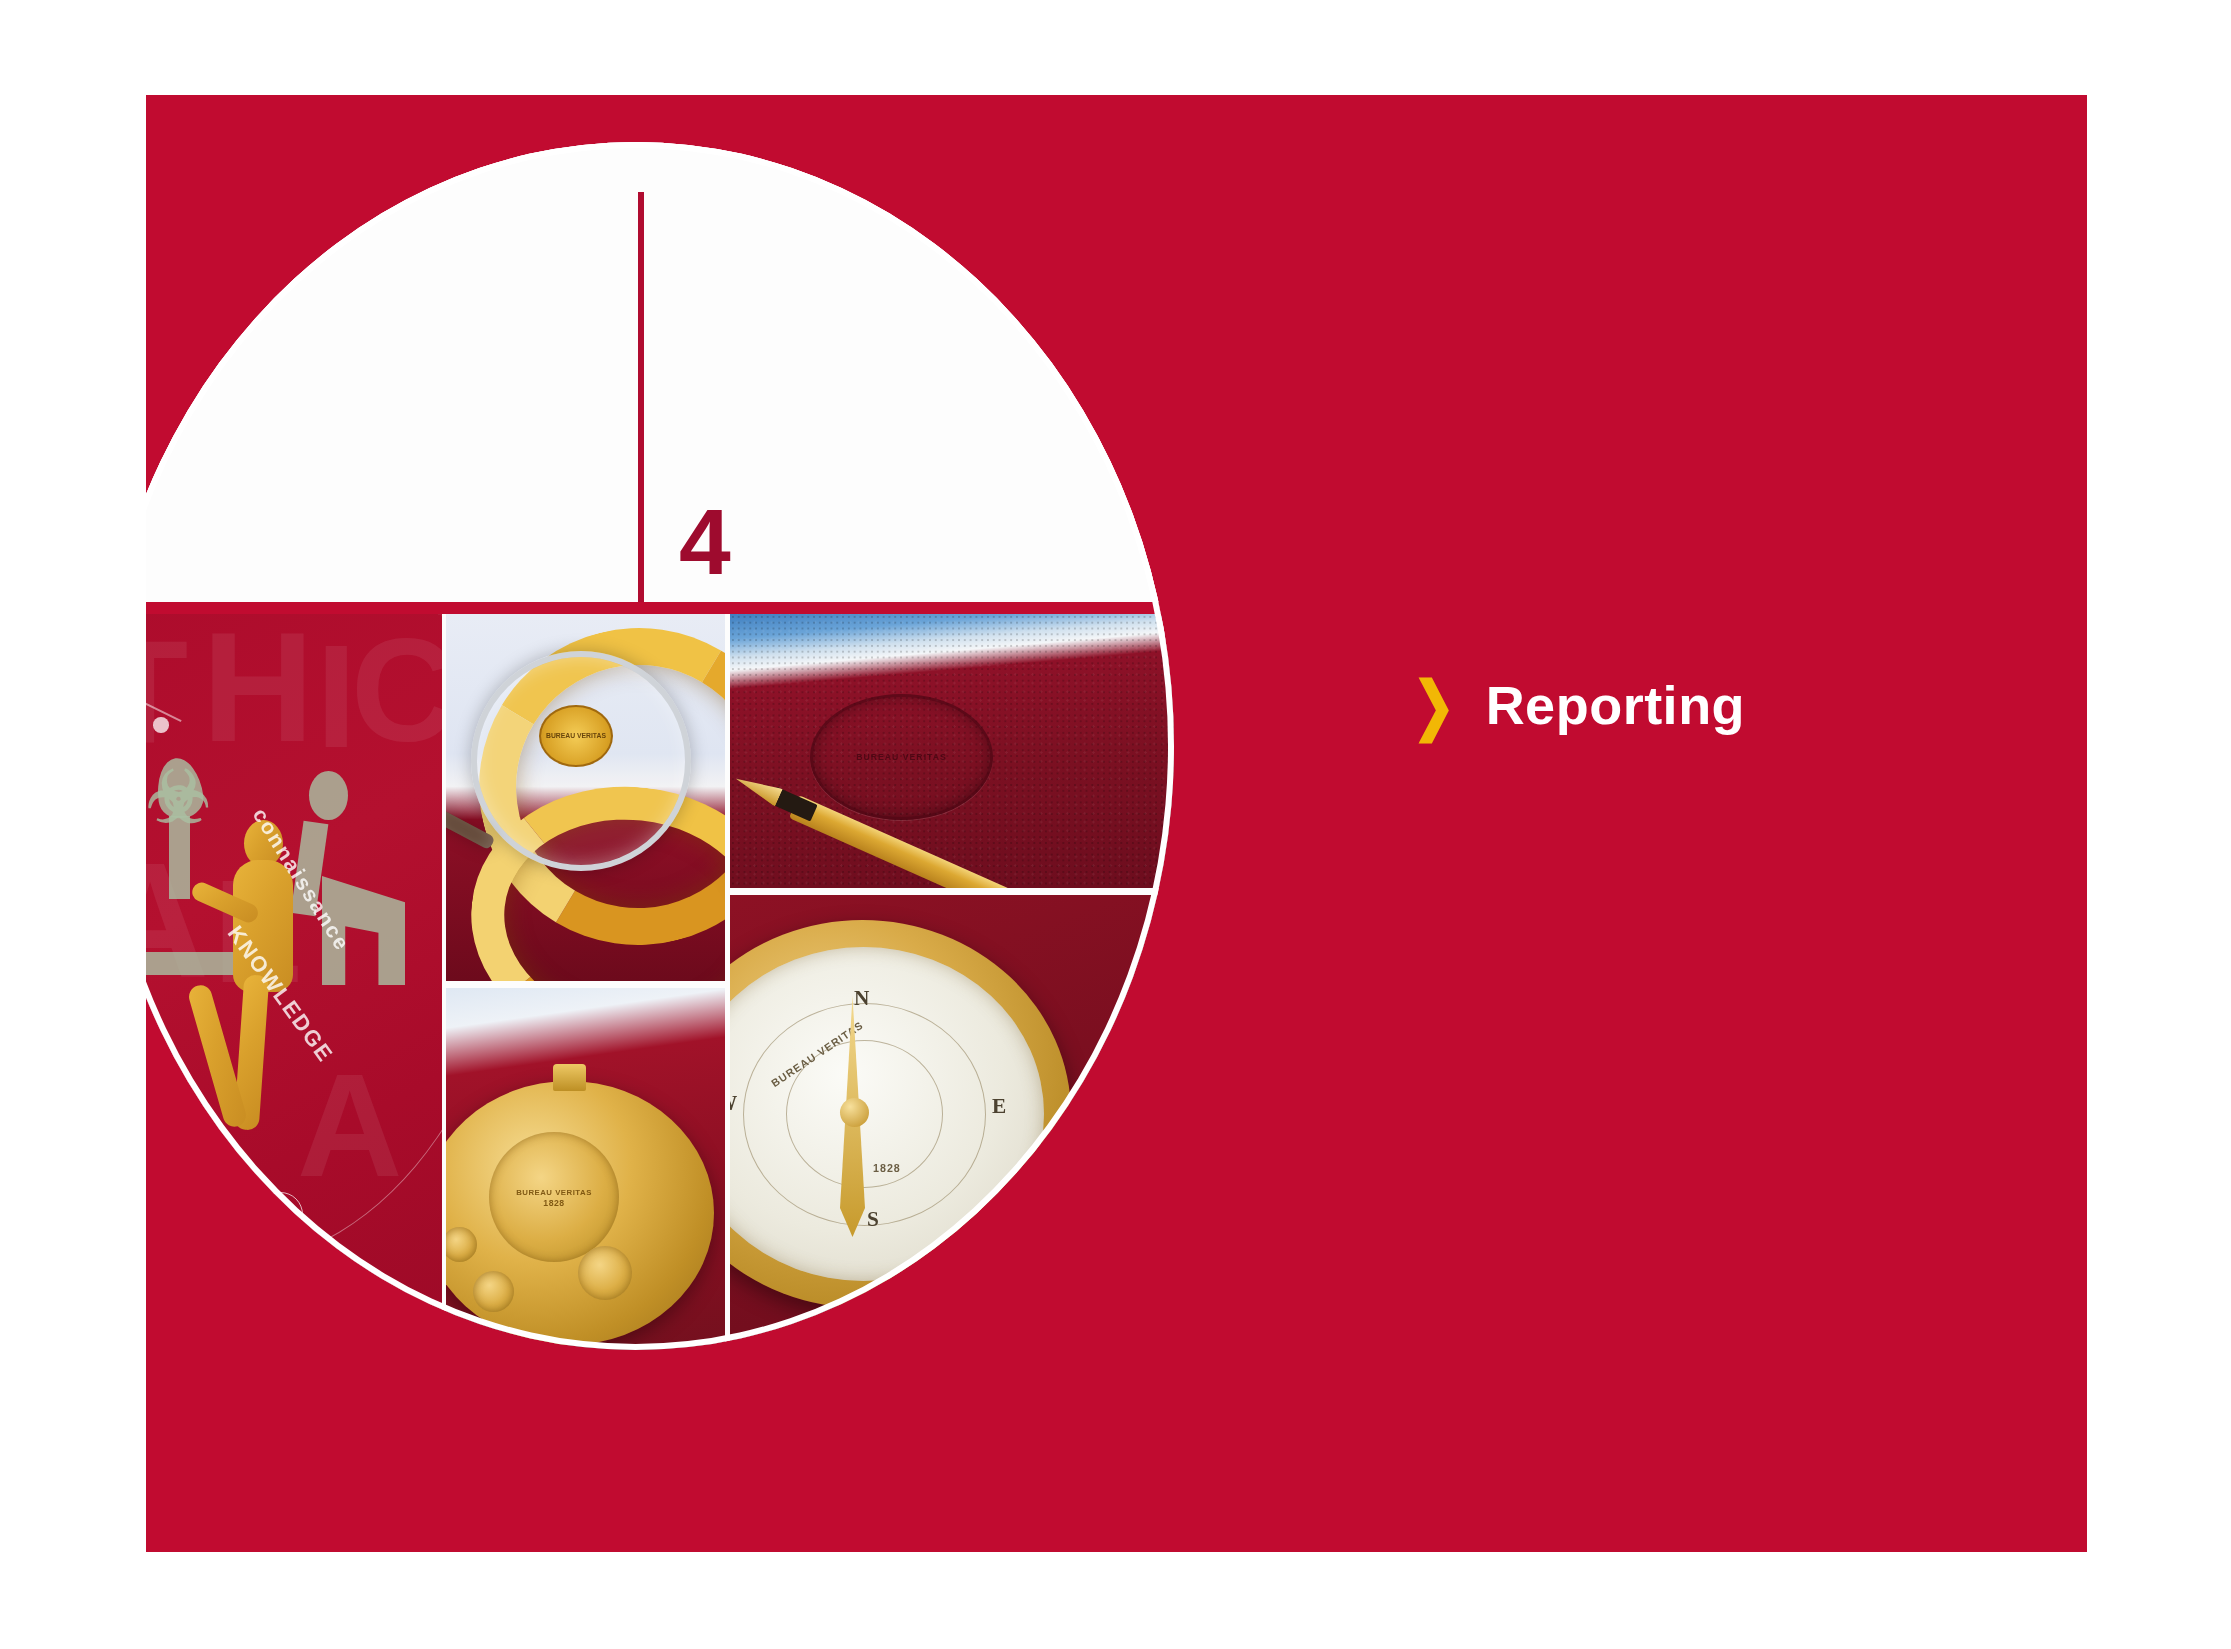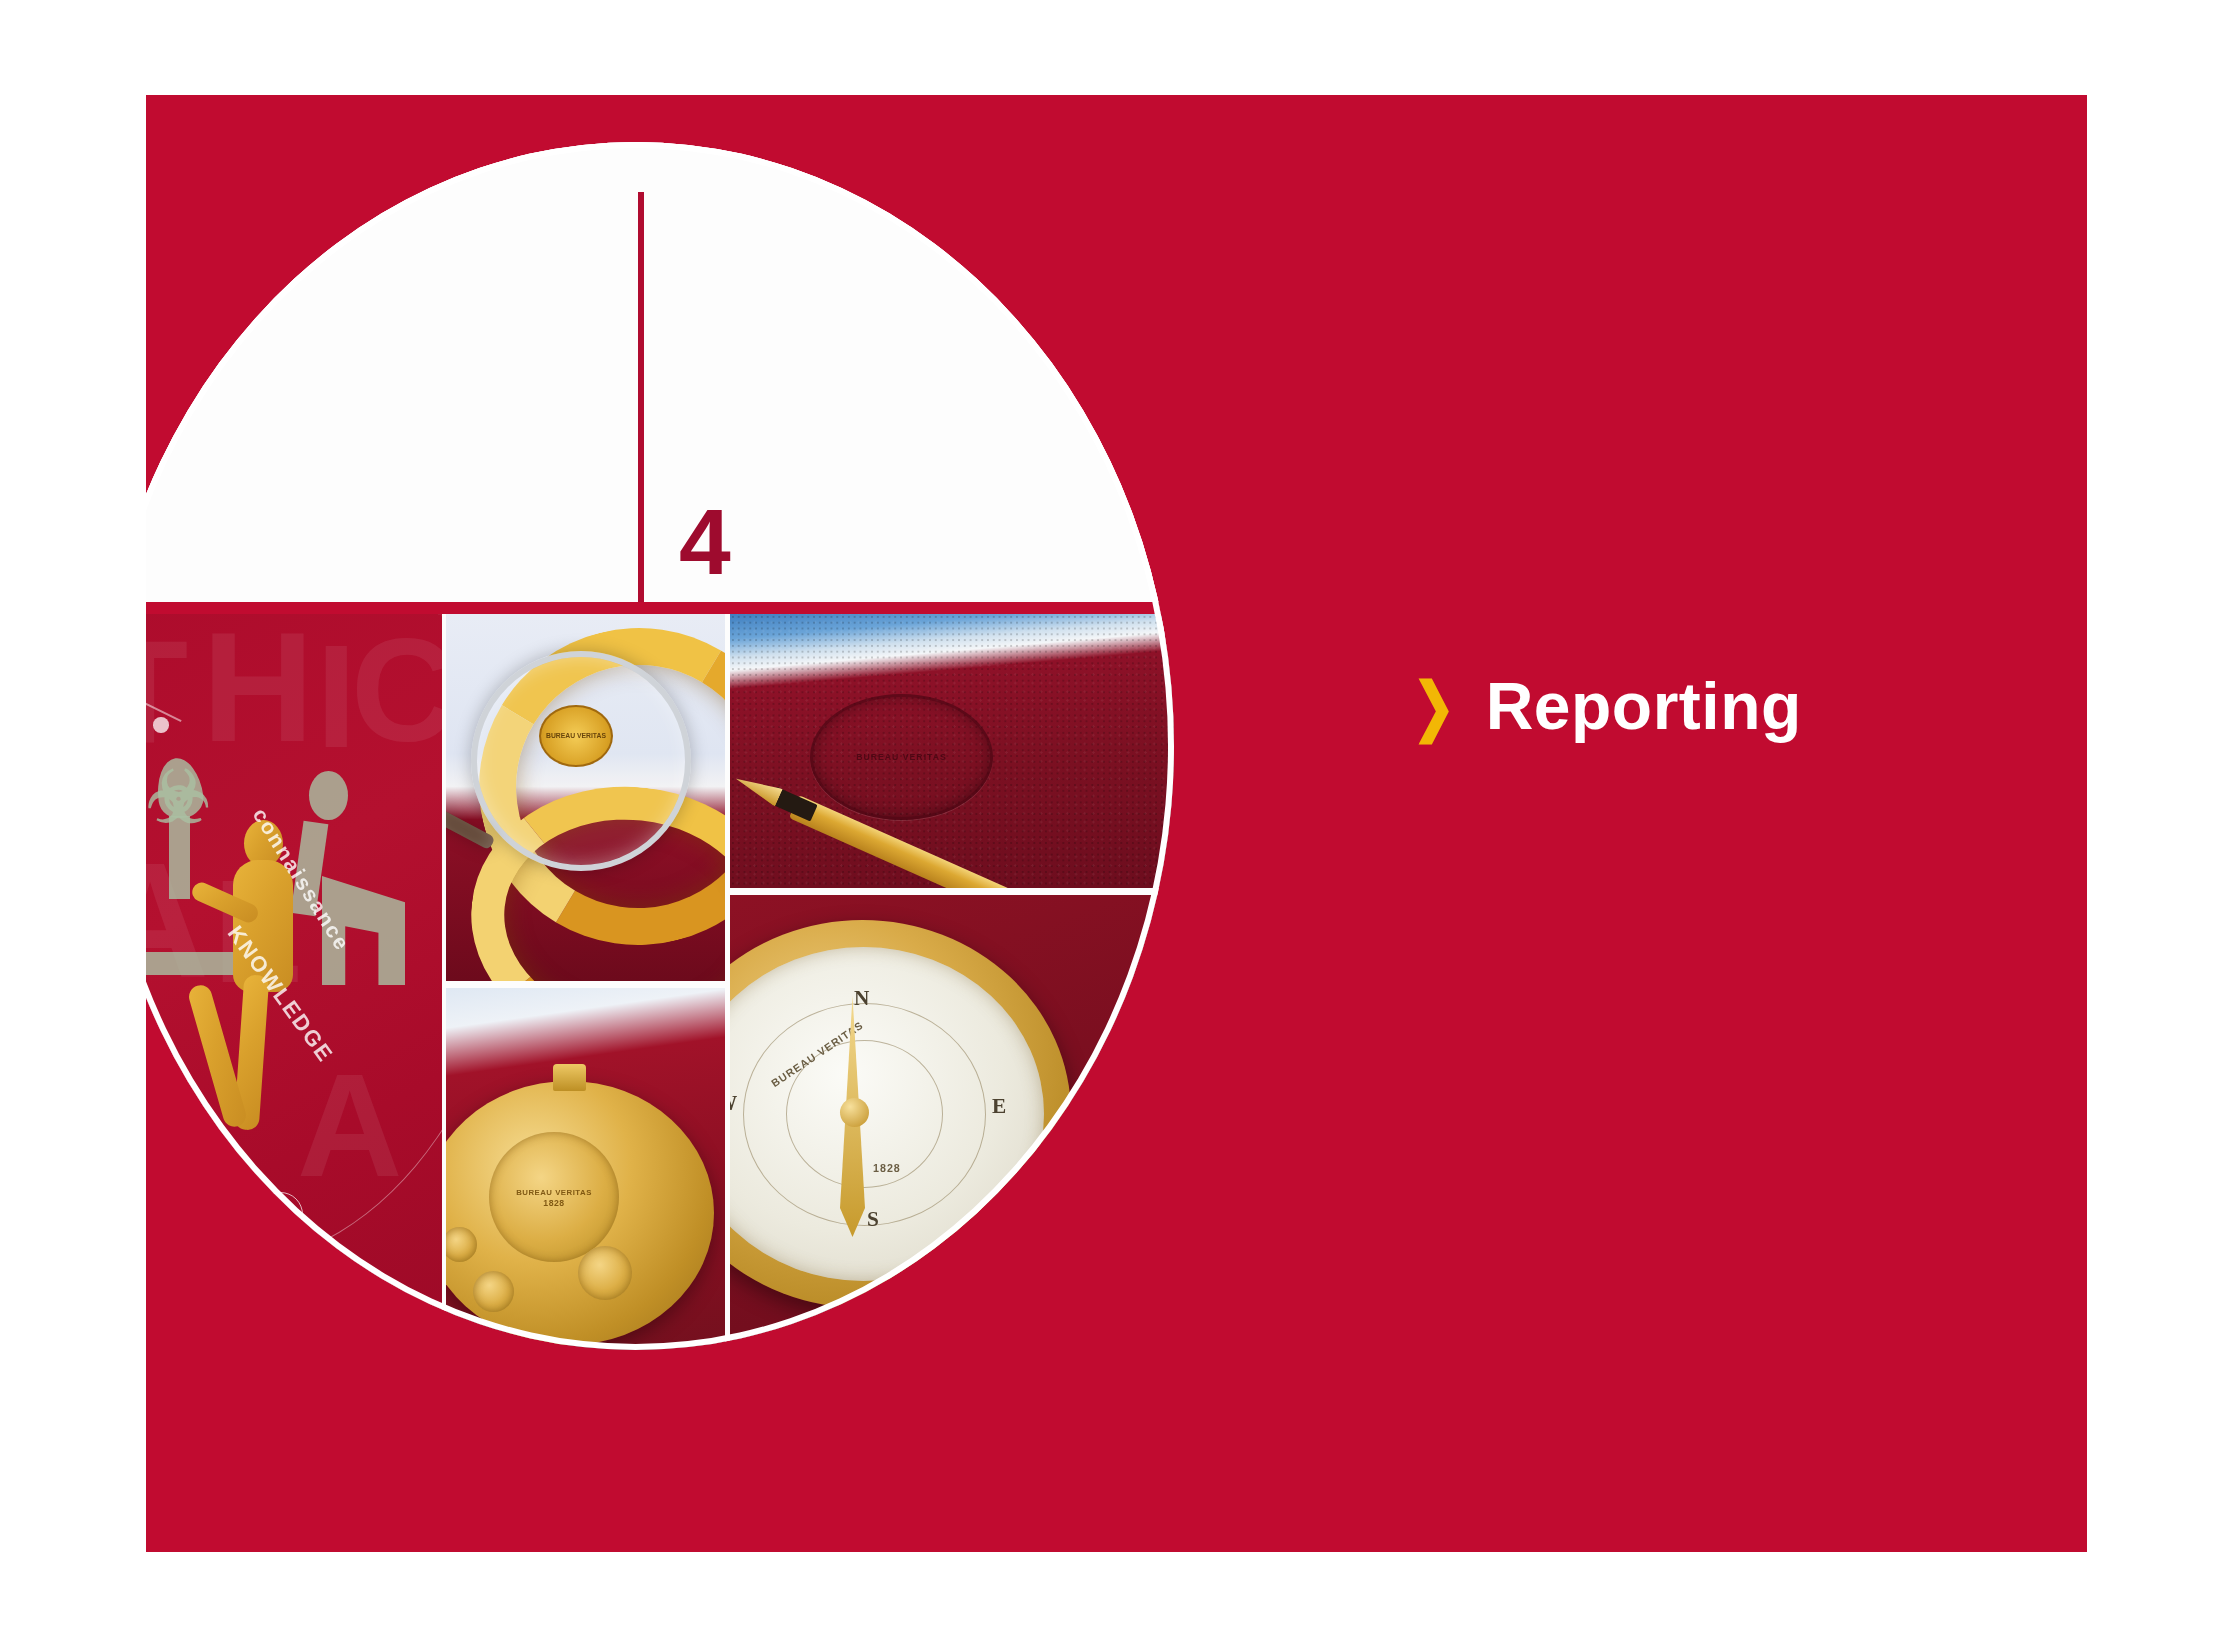--- a/index.html
+++ b/index.html
@@ -307,21 +307,21 @@
   #heading-chevron {
     font-family: "Liberation Sans", sans-serif;
     font-size: 64px;
     font-weight: bold;
     line-height: 1;
     color: var(--accent-gold, #f2b705);
     transform: scaleX(.8);
   }
   #heading-text {
     font-family: "Liberation Sans", sans-serif;
-    font-size: 66px;
+    font-size: 54px;
     font-weight: bold;
     color: #ffffff;
     line-height: 1;
     letter-spacing: 0.5px;
   }
 </style>
 </head>
 <body>
 
 <div id="slide">

